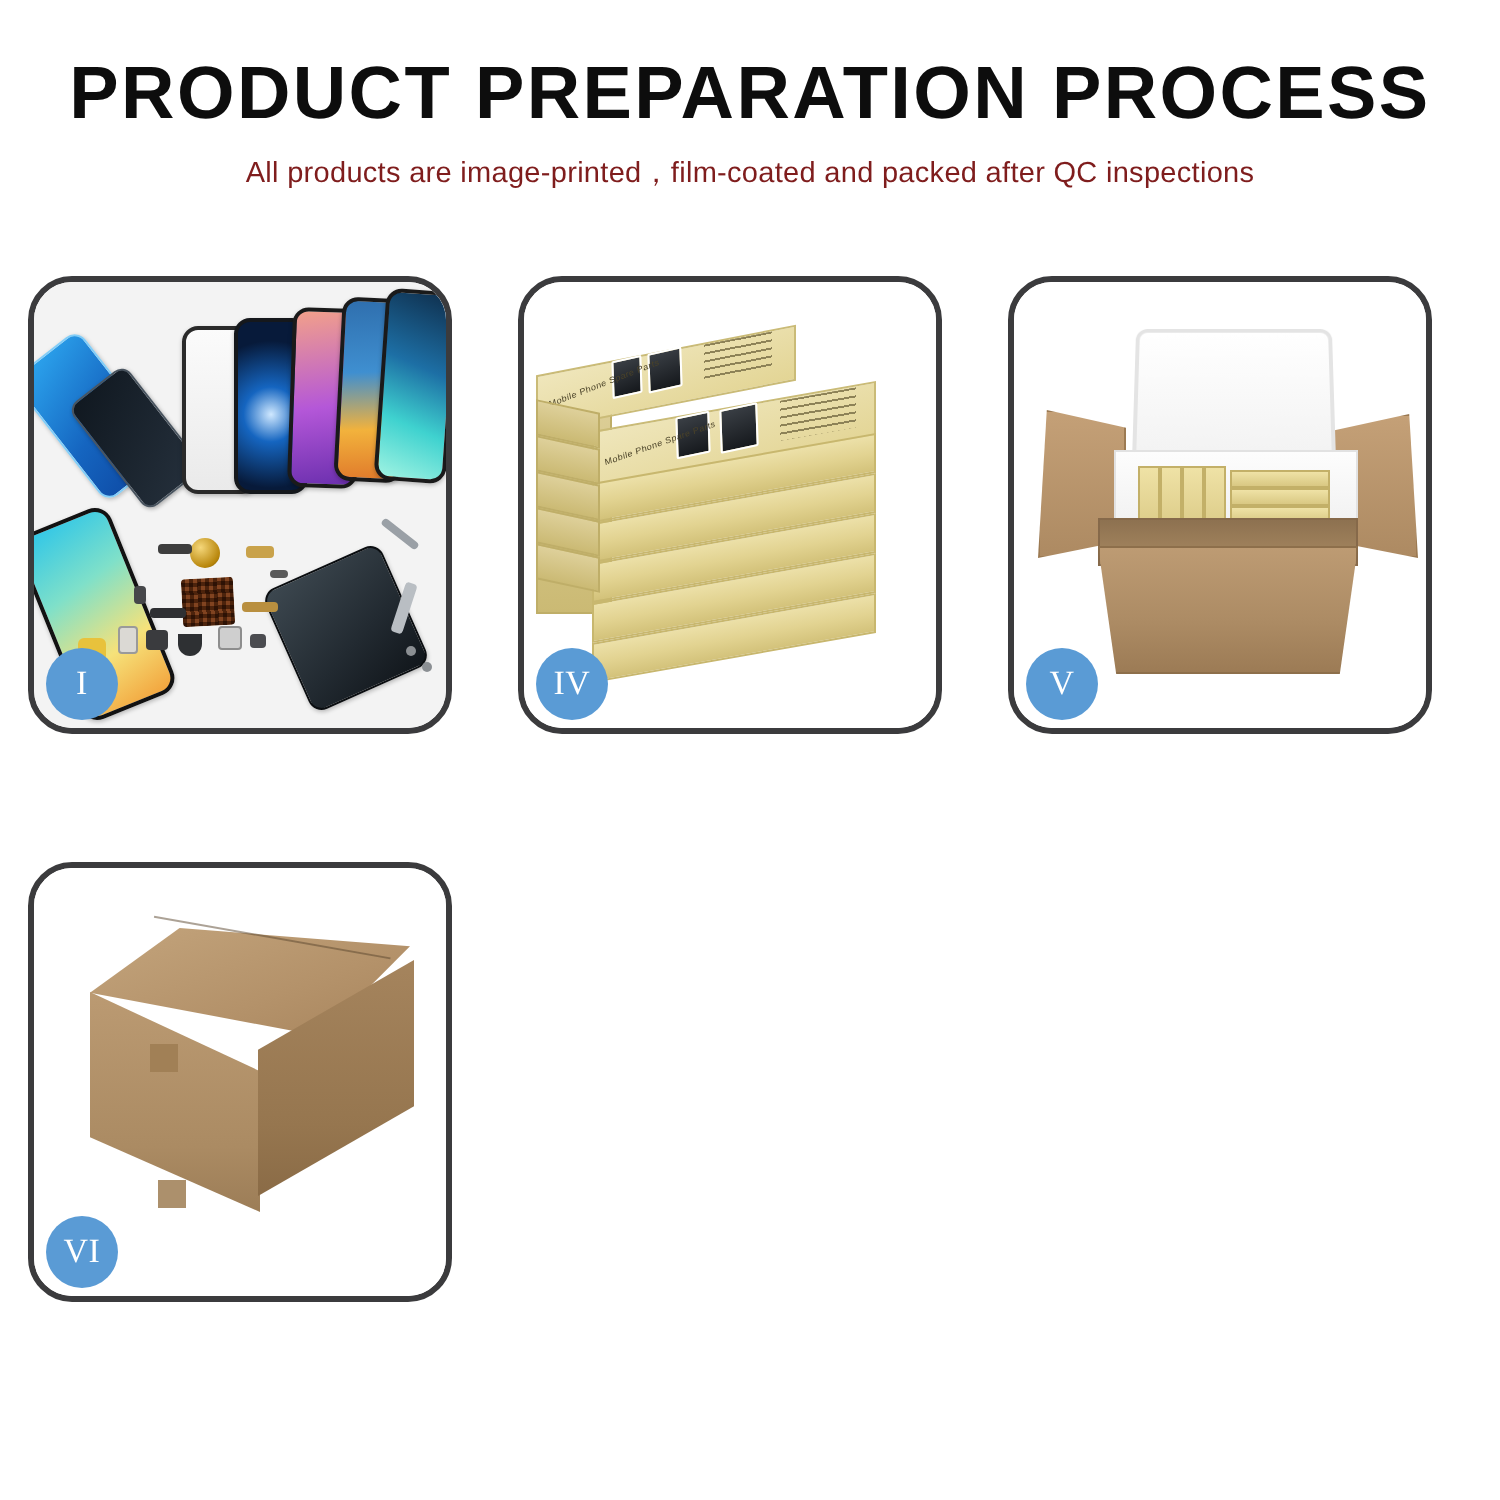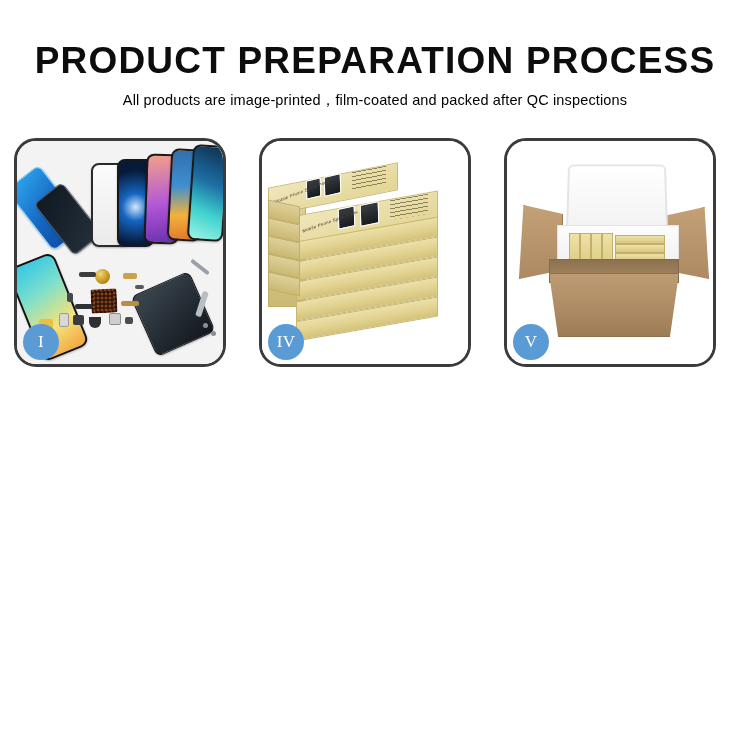--- a/index.html
+++ b/index.html
@@ -9,34 +9,34 @@
   body {
     width: 750px; height: 750px;
     font-family: "Liberation Sans", sans-serif;
     color: #1a1a1a;
     overflow: hidden;
     position: relative;
   }
   .page { width: 750px; height: 750px; position: relative; }
 
   
-  .header { text-align: center; padding-top: 42px; }
+  .header { text-align: center; padding-top: 28px; }
   .title {
     font-size: 37px;
     font-weight: 700;
     letter-spacing: 1.2px;
     color: #0d0d0d;
     line-height: 1.05;
     font-family: "Liberation Sans", sans-serif;
   }
   .subtitle {
     margin-top: 10px;
     font-size: 14.5px;
     font-weight: 400;
-    color: #000000;
+    color: #7f1d1d;
     letter-spacing: 0.15px;
   }
 
   
   .grid {
     position: absolute;
     left: 14px; top: 138px;
     width: 722px;
     display: grid;
     grid-template-columns: repeat(3, 212px);
@@ -418,15 +418,26 @@
         <div class="yb" style="left:108px;top:94px;width:48px;height:7px;"></div>
         <div class="yb" style="left:108px;top:103px;width:48px;height:7px;"></div>
         <div class="yb" style="left:108px;top:112px;width:48px;height:7px;"></div>
         <div class="yb" style="left:108px;top:121px;width:48px;height:7px;"></div>
         <div class="carton-in"></div>
         <div class="carton-front"></div>
       </div>
       <div class="badge">V</div>
     </div>
 
+    <div class="panel p6">
+      <div class="inner">
+        <div class="bx-top"></div>
+        <div class="bx-left"></div>
+        <div class="bx-right"></div>
+        <div class="bx-seam"></div>
+        <div class="tape" style="left:58px;top:88px;width:14px;height:14px;"></div>
+        <div class="tape" style="left:62px;top:156px;width:14px;height:14px;"></div>
+      </div>
+      <div class="badge">VI</div>
+    </div>
 
   </div>
 </div>
 
 </body></html>

